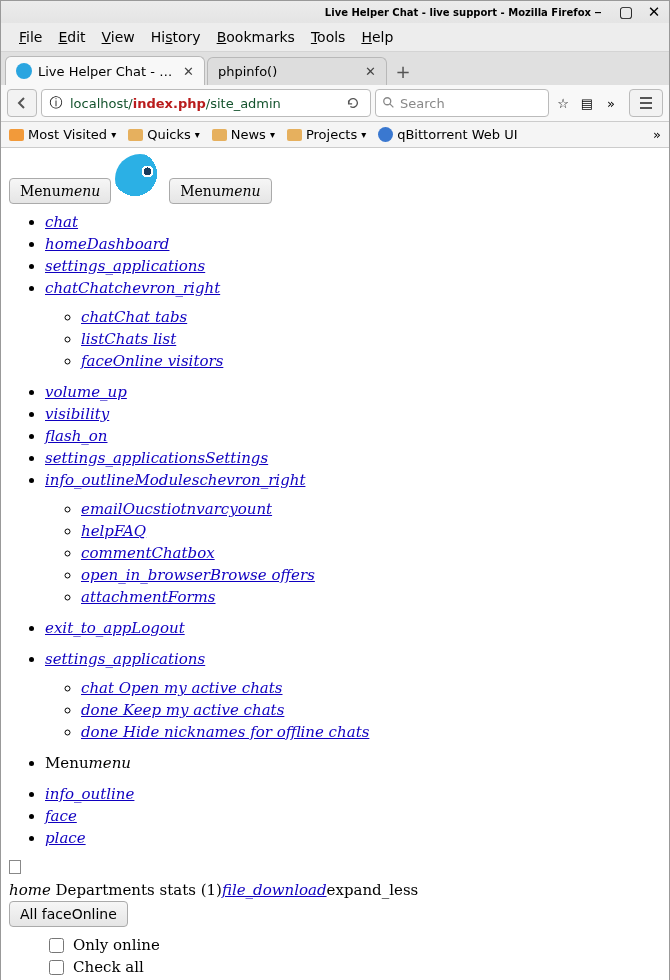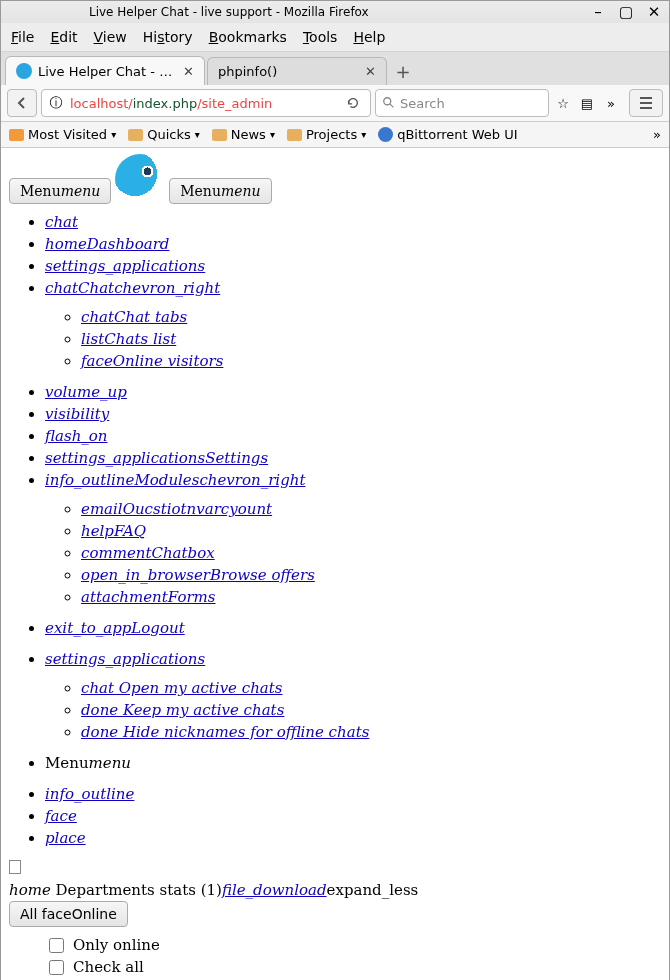--- a/index.html
+++ b/index.html
@@ -1,39 +1,39 @@
 <!DOCTYPE html>
 <html><head>
 <meta charset="utf-8">
 <style>
 * { box-sizing: border-box; }
 body { margin: 0; padding: 0; font-family: "DejaVu Sans", sans-serif; font-size: 13px; background: #f0f0f0; width: 670px; }
 .window { background: #ededed; border: 1px solid #999; }
 .titlebar { display: flex; align-items: center; justify-content: space-between; padding: 4px 8px; background: linear-gradient(#ececec,#e4e4e4); }
 .titlebar-left { width: 80px; }
-.titlebar-title { flex: 1; text-align: left; font-weight: normal; font-size: 12px; }
+.titlebar-title { flex: 1; text-align: right; font-weight: bold; font-size: 10px; }
 .titlebar-btns { display: flex; gap: 14px; font-size: 15px; }
 .wbtn { width: 14px; height: 14px; display: inline-flex; align-items: center; justify-content: center; cursor: pointer; }
-.menubar { display: flex; gap: 16px; padding: 6px 10px; font-size: 14px; border-bottom: 1px solid #d4d4d4; }
+.menubar { display: flex; gap: 16px; padding: 6px 18px; font-size: 14px; border-bottom: 1px solid #d4d4d4; }
 .menubar span { cursor: pointer; }
 .underline { text-decoration: underline; }
 .tabbar { display: flex; align-items: flex-end; background: #e0e0e0; padding: 4px 4px 0 4px; }
 .tab { display: flex; align-items: center; padding: 6px 10px; border: 1px solid #b8b8b8; border-bottom: none; border-top-left-radius: 6px; border-top-right-radius: 6px; margin-right: 2px; min-width: 180px; max-width: 200px; font-size: 13px; background: #ddd; }
 .tab.active { background: #f8f8f8; }
 .tab-icon { width: 16px; height: 16px; margin-right: 6px; background: #2aa5e0; border-radius: 50%; }
 .tab-label { flex: 1; white-space: nowrap; overflow: hidden; text-overflow: ellipsis; }
 .tab-close { margin-left: 8px; cursor: pointer; color: #444; }
 .newtab { width: 28px; height: 28px; display: flex; align-items: center; justify-content: center; cursor: pointer; font-size: 18px; color: #555; }
 .navbar { display: flex; align-items: center; padding: 4px 6px; gap: 4px; background: #f8f8f8; border-bottom: 1px solid #ccc; }
 .navbtn { width: 30px; height: 28px; display: flex; align-items: center; justify-content: center; border: 1px solid #bbb; border-radius: 4px; background: #f2f2f2; cursor: pointer; }
 .urlbar { flex: 2; display: flex; align-items: center; border: 1px solid #bbb; border-radius: 4px; background: #fff; height: 28px; padding: 0 4px; }
 .url-identity { width: 20px; display: flex; align-items: center; justify-content: center; }
 .url-text { flex: 1; font-size: 13px; padding: 0 4px; }
-.url-gray { color: #ef4444; }
-.url-dark { color: #14532d; }
+.url-gray { color: #14532d; }
+.url-dark { color: #b91c1c; font-weight: bold; }
 .reloadbtn { width: 26px; display: flex; align-items: center; justify-content: center; cursor: pointer; }
 .searchbar { flex: 1; display: flex; align-items: center; border: 1px solid #bbb; border-radius: 4px; background: #fff; height: 28px; padding: 0 6px; color: #888; }
 .smallicon { width: 20px; display: flex; align-items: center; justify-content: center; cursor: pointer; }
 .hamburger { width: 34px; height: 28px; display: flex; align-items: center; justify-content: center; border: 1px solid #bbb; border-radius: 4px; background: #f2f2f2; cursor: pointer; margin-left: 4px; }
 .bookmarks { display: flex; align-items: flex-end; padding: 5px 8px; gap: 12px; background: #f5f5f5; border-bottom: 1px solid #ccc; font-size: 13px; }
 .bookmarks .bm { display: flex; align-items: center; gap: 4px; cursor: pointer; }
 .folder-icon { width: 15px; height: 12px; background: #e6b05e; border-radius: 2px; display: inline-block; position: relative; }
 .folder-icon.orange { background: #f29a3a; }
 .dropdown { font-size: 10px; }
 .qbit-icon { width: 15px; height: 15px; background: #3a78d0; border-radius: 50%; }

